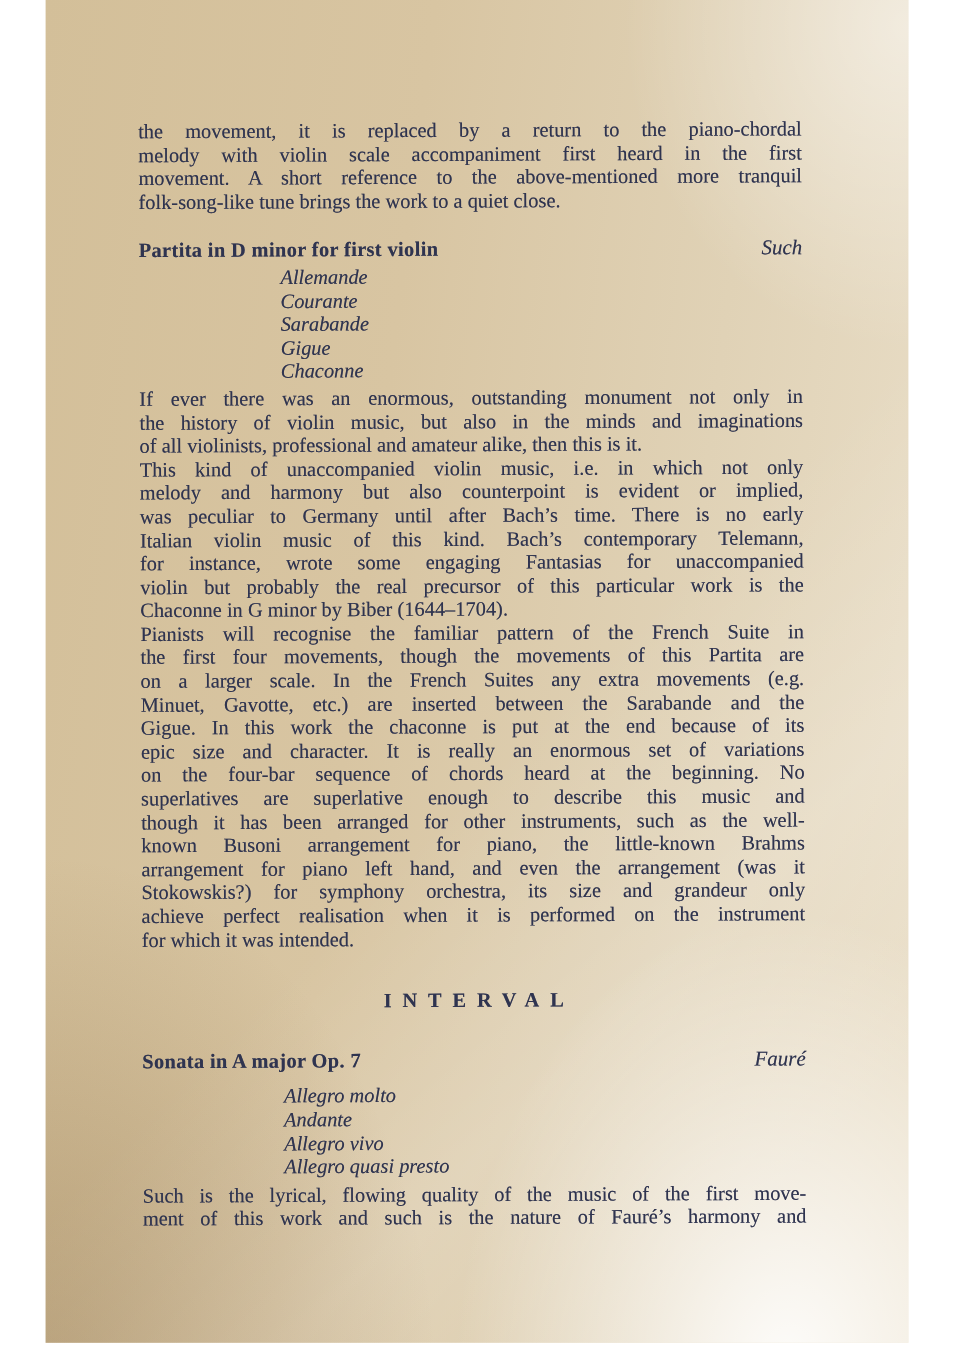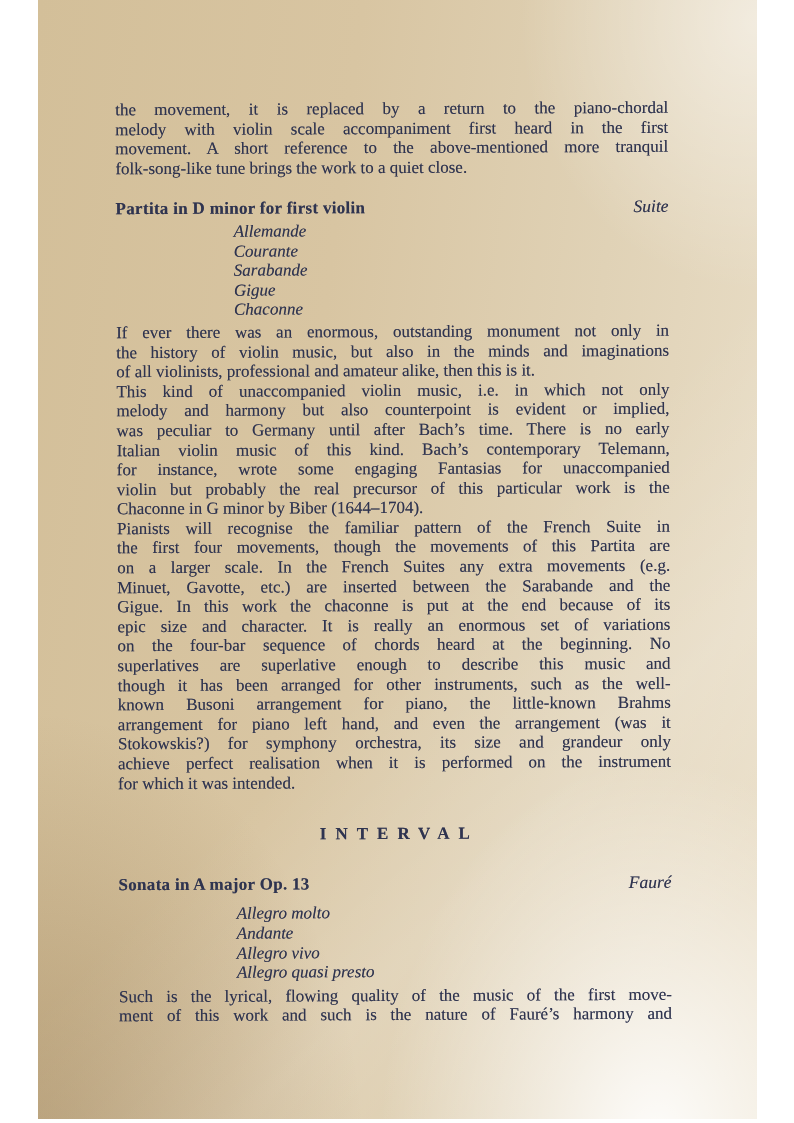--- a/index.html
+++ b/index.html
@@ -78,21 +78,21 @@
 
     <div class="para intro">
       <div class="jl">the movement, it is replaced by a return to the piano-chordal</div>
       <div class="jl">melody with violin scale accompaniment first heard in the first</div>
       <div class="jl">movement. A short reference to the above-mentioned more tranquil</div>
       <div class="jl last">folk-song-like tune brings the work to a quiet close.</div>
     </div>
 
     <div class="work-header">
       <span class="work-title">Partita in D minor for first violin</span>
-      <span class="composer">Suite</span>
+      <span class="composer">Such</span>
     </div>
 
     <ul class="movements">
       <li>Allemande</li>
       <li>Courante</li>
       <li>Sarabande</li>
       <li>Gigue</li>
       <li>Chaconne</li>
     </ul>
 
@@ -125,21 +125,21 @@
       <div class="jl">known Busoni arrangement for piano, the little-known Brahms</div>
       <div class="jl">arrangement for piano left hand, and even the arrangement (was it</div>
       <div class="jl">Stokowskis?) for symphony orchestra, its size and grandeur only</div>
       <div class="jl">achieve perfect realisation when it is performed on the instrument</div>
       <div class="jl last">for which it was intended.</div>
     </div>
 
     <div class="interval">INTERVAL</div>
 
     <div class="work-header work2-header">
-      <span class="work-title">Sonata in A major Op. 13</span>
+      <span class="work-title">Sonata in A major Op. 7</span>
       <span class="composer">Fauré</span>
     </div>
 
     <ul class="movements movements2">
       <li>Allegro molto</li>
       <li>Andante</li>
       <li>Allegro vivo</li>
       <li>Allegro quasi presto</li>
     </ul>
 

